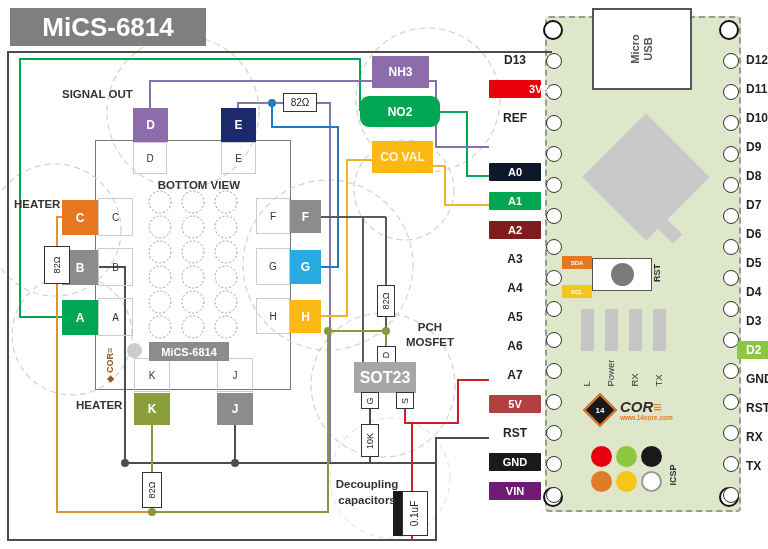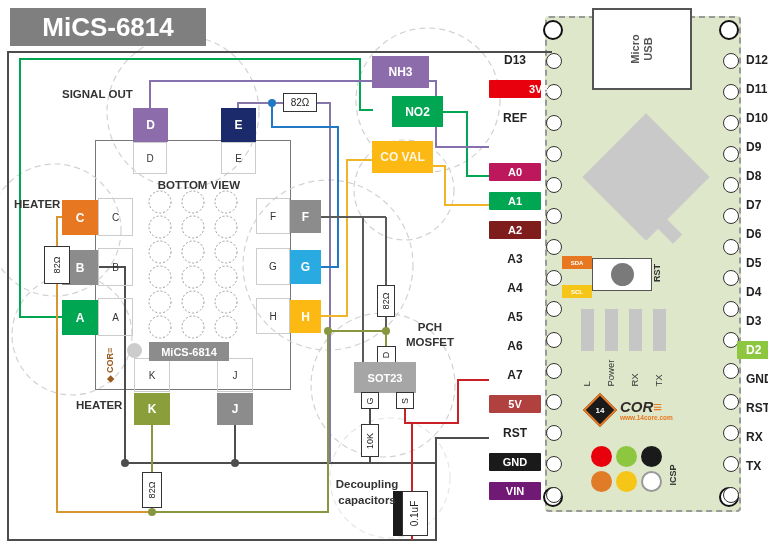--- a/index.html
+++ b/index.html
@@ -128,21 +128,21 @@
   <div class="abs pad" style="left:62px;top:200px;width:36px;height:35px;background:#e87722;">C</div>
   <div class="abs pad" style="left:62px;top:250px;width:36px;height:35px;background:#8c8c8c;">B</div>
   <div class="abs pad" style="left:62px;top:300px;width:36px;height:35px;background:#00a651;">A</div>
   <div class="abs pad" style="left:290px;top:200px;width:31px;height:33px;background:#8c8c8c;">F</div>
   <div class="abs pad" style="left:290px;top:250px;width:31px;height:34px;background:#29abe2;">G</div>
   <div class="abs pad" style="left:290px;top:300px;width:31px;height:33px;background:#fdb913;">H</div>
   <div class="abs pad" style="left:134px;top:393px;width:36px;height:32px;background:#8a9e3c;">K</div>
   <div class="abs pad" style="left:217px;top:393px;width:36px;height:32px;background:#8c8c8c;">J</div>
 
   <div class="abs netbox" style="left:372px;top:56px;width:57px;height:32px;background:#8d6cab;">NH3</div>
-  <div class="abs netbox" style="left:392px;top:96px;width:51px;height:31px;background:#00a651;">NO2</div>
+  <div class="abs netbox" style="left:360px;top:96px;width:80px;height:31px;background:#00a651;border-radius:9px;">NO2</div>
   <div class="abs netbox" style="left:372px;top:141px;width:61px;height:32px;background:#fdb913;color:#fdf6e3;">CO VAL</div>
 
   <div class="abs res" style="left:44px;top:246px;width:26px;height:38px;">
       <span class="rotxt">82Ω</span>
     </div>
   <div class="abs res" style="left:283px;top:93px;width:34px;height:19px;font-size:10px;">82Ω</div>
   <div class="abs res" style="left:377px;top:285px;width:18px;height:32px;">
       <span class="rotxt">82Ω</span>
     </div>
   <div class="abs res" style="left:142px;top:472px;width:20px;height:36px;">
@@ -153,21 +153,21 @@
     </div>
 
   <div class="abs z3" style="left:393px;top:491px;width:9px;height:45px;background:#1a1a1a;"></div>
   <div class="abs res" style="left:402px;top:491px;width:26px;height:45px;font-size:10px;">
       <span class="rotxt">0.1uF</span>
     </div>
 
   <div class="abs res" style="left:377px;top:346px;width:19px;height:17px;">
       <span class="rotxt">D</span>
     </div>
-  <div class="abs z3" style="left:354px;top:362px;width:62px;height:31px;background:#a6a6a6;color:#fff;font-size:11px;font-weight:700;display:flex;align-items:center;justify-content:center;">SOT23</div>
+  <div class="abs z3" style="left:354px;top:362px;width:62px;height:31px;background:#a6a6a6;color:#fff;font-size:16px;font-weight:700;display:flex;align-items:center;justify-content:center;">SOT23</div>
   <div class="abs res" style="left:361px;top:392px;width:18px;height:17px;">
       <span class="rotxt">G</span>
     </div>
   <div class="abs res" style="left:396px;top:392px;width:18px;height:17px;">
       <span class="rotxt">S</span>
     </div>
 
   <div class="abs lbl" style="left:330px;top:476px;width:74px;text-align:center;line-height:16px;">
     <div>Decoupling</div>
     <div>capacitors</div>
@@ -261,21 +261,21 @@
       <div class="pinc"></div>
     <div class="pinc"></div>
       <div class="pinc"></div>
     <div class="pinc"></div>
   </div>
 
   <div class="abs z3" style="left:489px;top:51px;width:52px;">
     <div class="lpin">D13</div>
     <div class="lpin has-bg" style="background: rgb(232, 0, 13); padding-left: 40px;">3V3</div>
     <div class="lpin">REF</div>
-    <div class="lpin has-bg" style="background: #be185d; margin-top: 36px;">A0</div>
+    <div class="lpin has-bg" style="background: #0f172a; margin-top: 36px;">A0</div>
     <div class="lpin has-bg" style="background: rgb(0, 166, 81);">A1</div>
     <div class="lpin has-bg" style="background: #7f1d1d;">A2</div>
     <div class="lpin">A3</div>
     <div class="lpin">A4</div>
     <div class="lpin">A5</div>
     <div class="lpin">A6</div>
     <div class="lpin">A7</div>
     <div class="lpin has-bg" style="background: rgb(176, 65, 62);">5V</div>
     <div class="lpin">RST</div>
     <div class="lpin has-bg" style="background: rgb(26, 26, 26);">GND</div>

